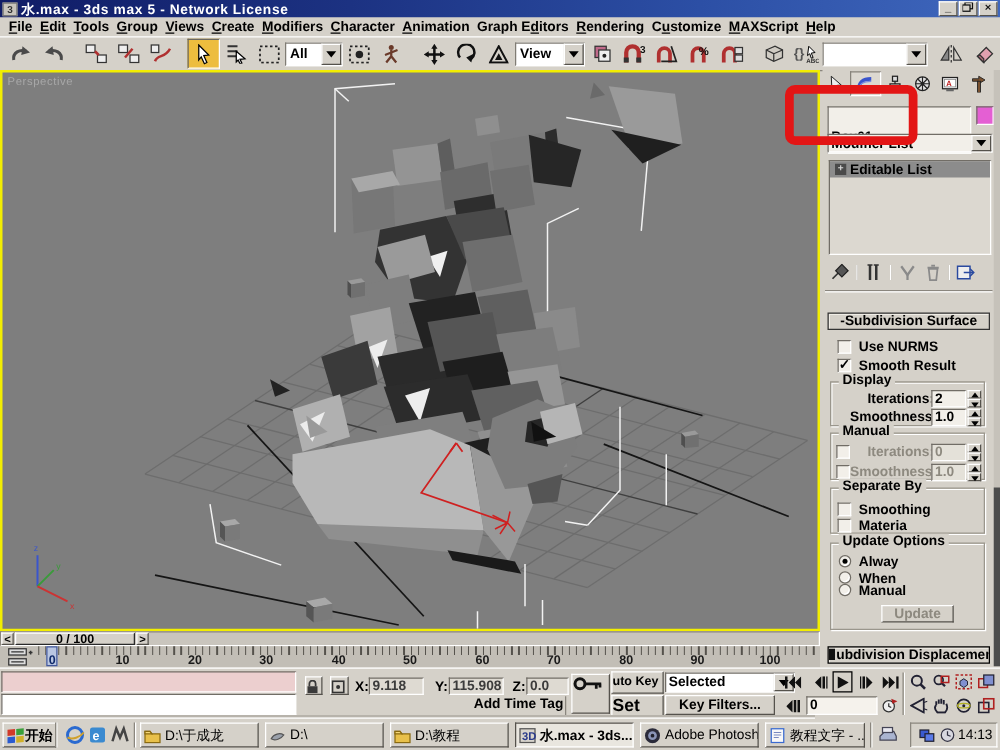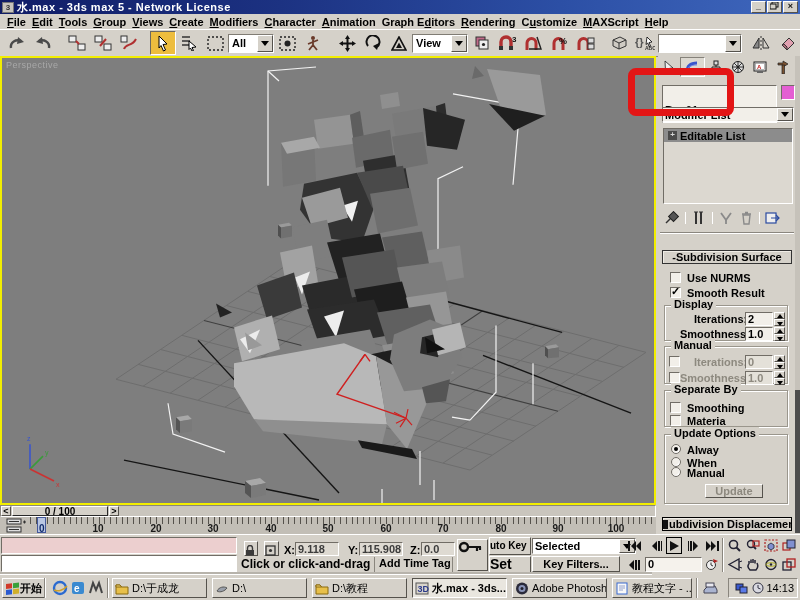--- a/index.html
+++ b/index.html
@@ -696,21 +696,20 @@
       <span class="tb-num" style="left:413px">70</span>
       <span class="tb-num" style="left:471px">80</span>
       <span class="tb-num" style="left:528px">90</span>
       <span class="tb-num" style="left:586px">100</span>
     </div>
   </div>
 
   <div class="statusbar">
     <div class="listener-pink"></div>
     <div class="listener-white"></div>
-    <div class="prompt-cell">Click or click-and-drag</div>
     <div class="addtag-cell">Add Time Tag</div>
 
     <div class="s-btn" style="left:244px; top:6px; width:14px; height:15px"><svg width="10" height="11" viewBox="0 0 10 11">
           <rect x="1" y="5" width="8" height="5.5" fill="#3a3a3a"></rect>
           <path d="M2.5 5 L2.5 3 A2.5 2.5 0 0 1 7.5 3 L7.5 5" fill="none" stroke="#3a3a3a" stroke-width="1.4"></path>
         </svg></div>
     <div class="s-btn" style="left:264px; top:6px; width:15px; height:15px"><svg width="11" height="11" viewBox="0 0 11 11">
           <rect x="1" y="1" width="9" height="9" fill="none" stroke="#333" stroke-width="1.3"></rect>
           <circle cx="5.5" cy="5.5" r="1.6" fill="#333"></circle>
         </svg></div>

